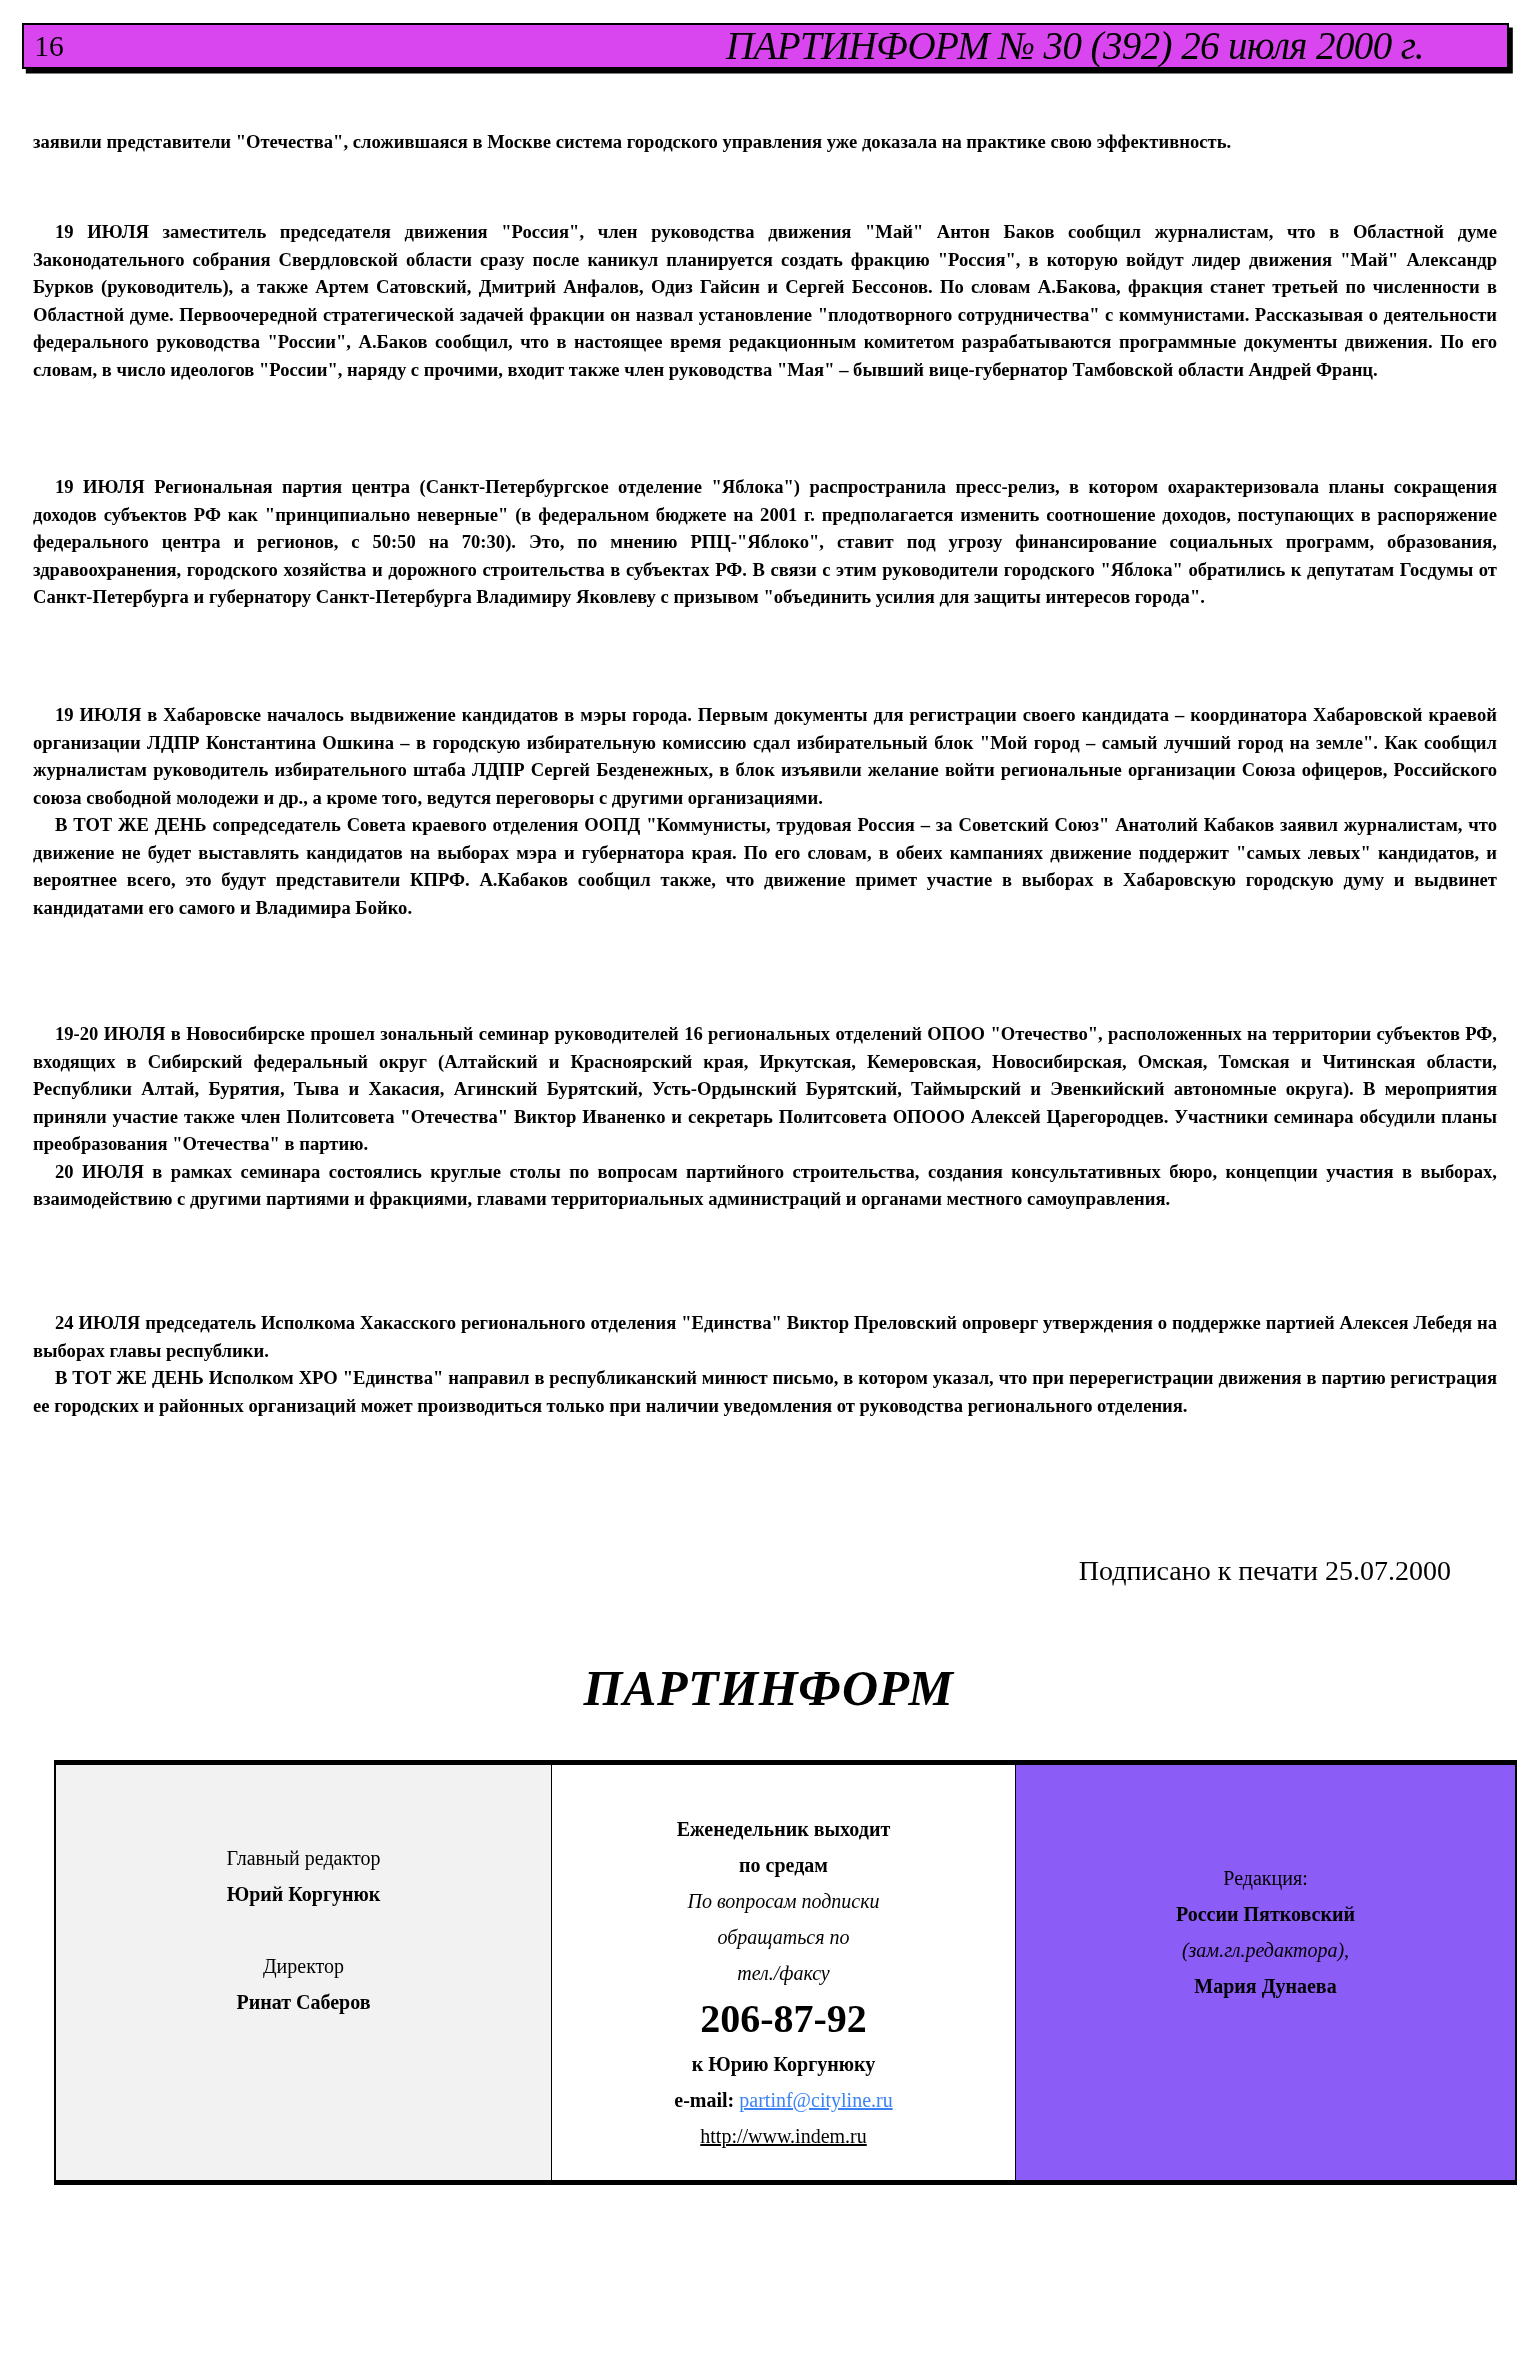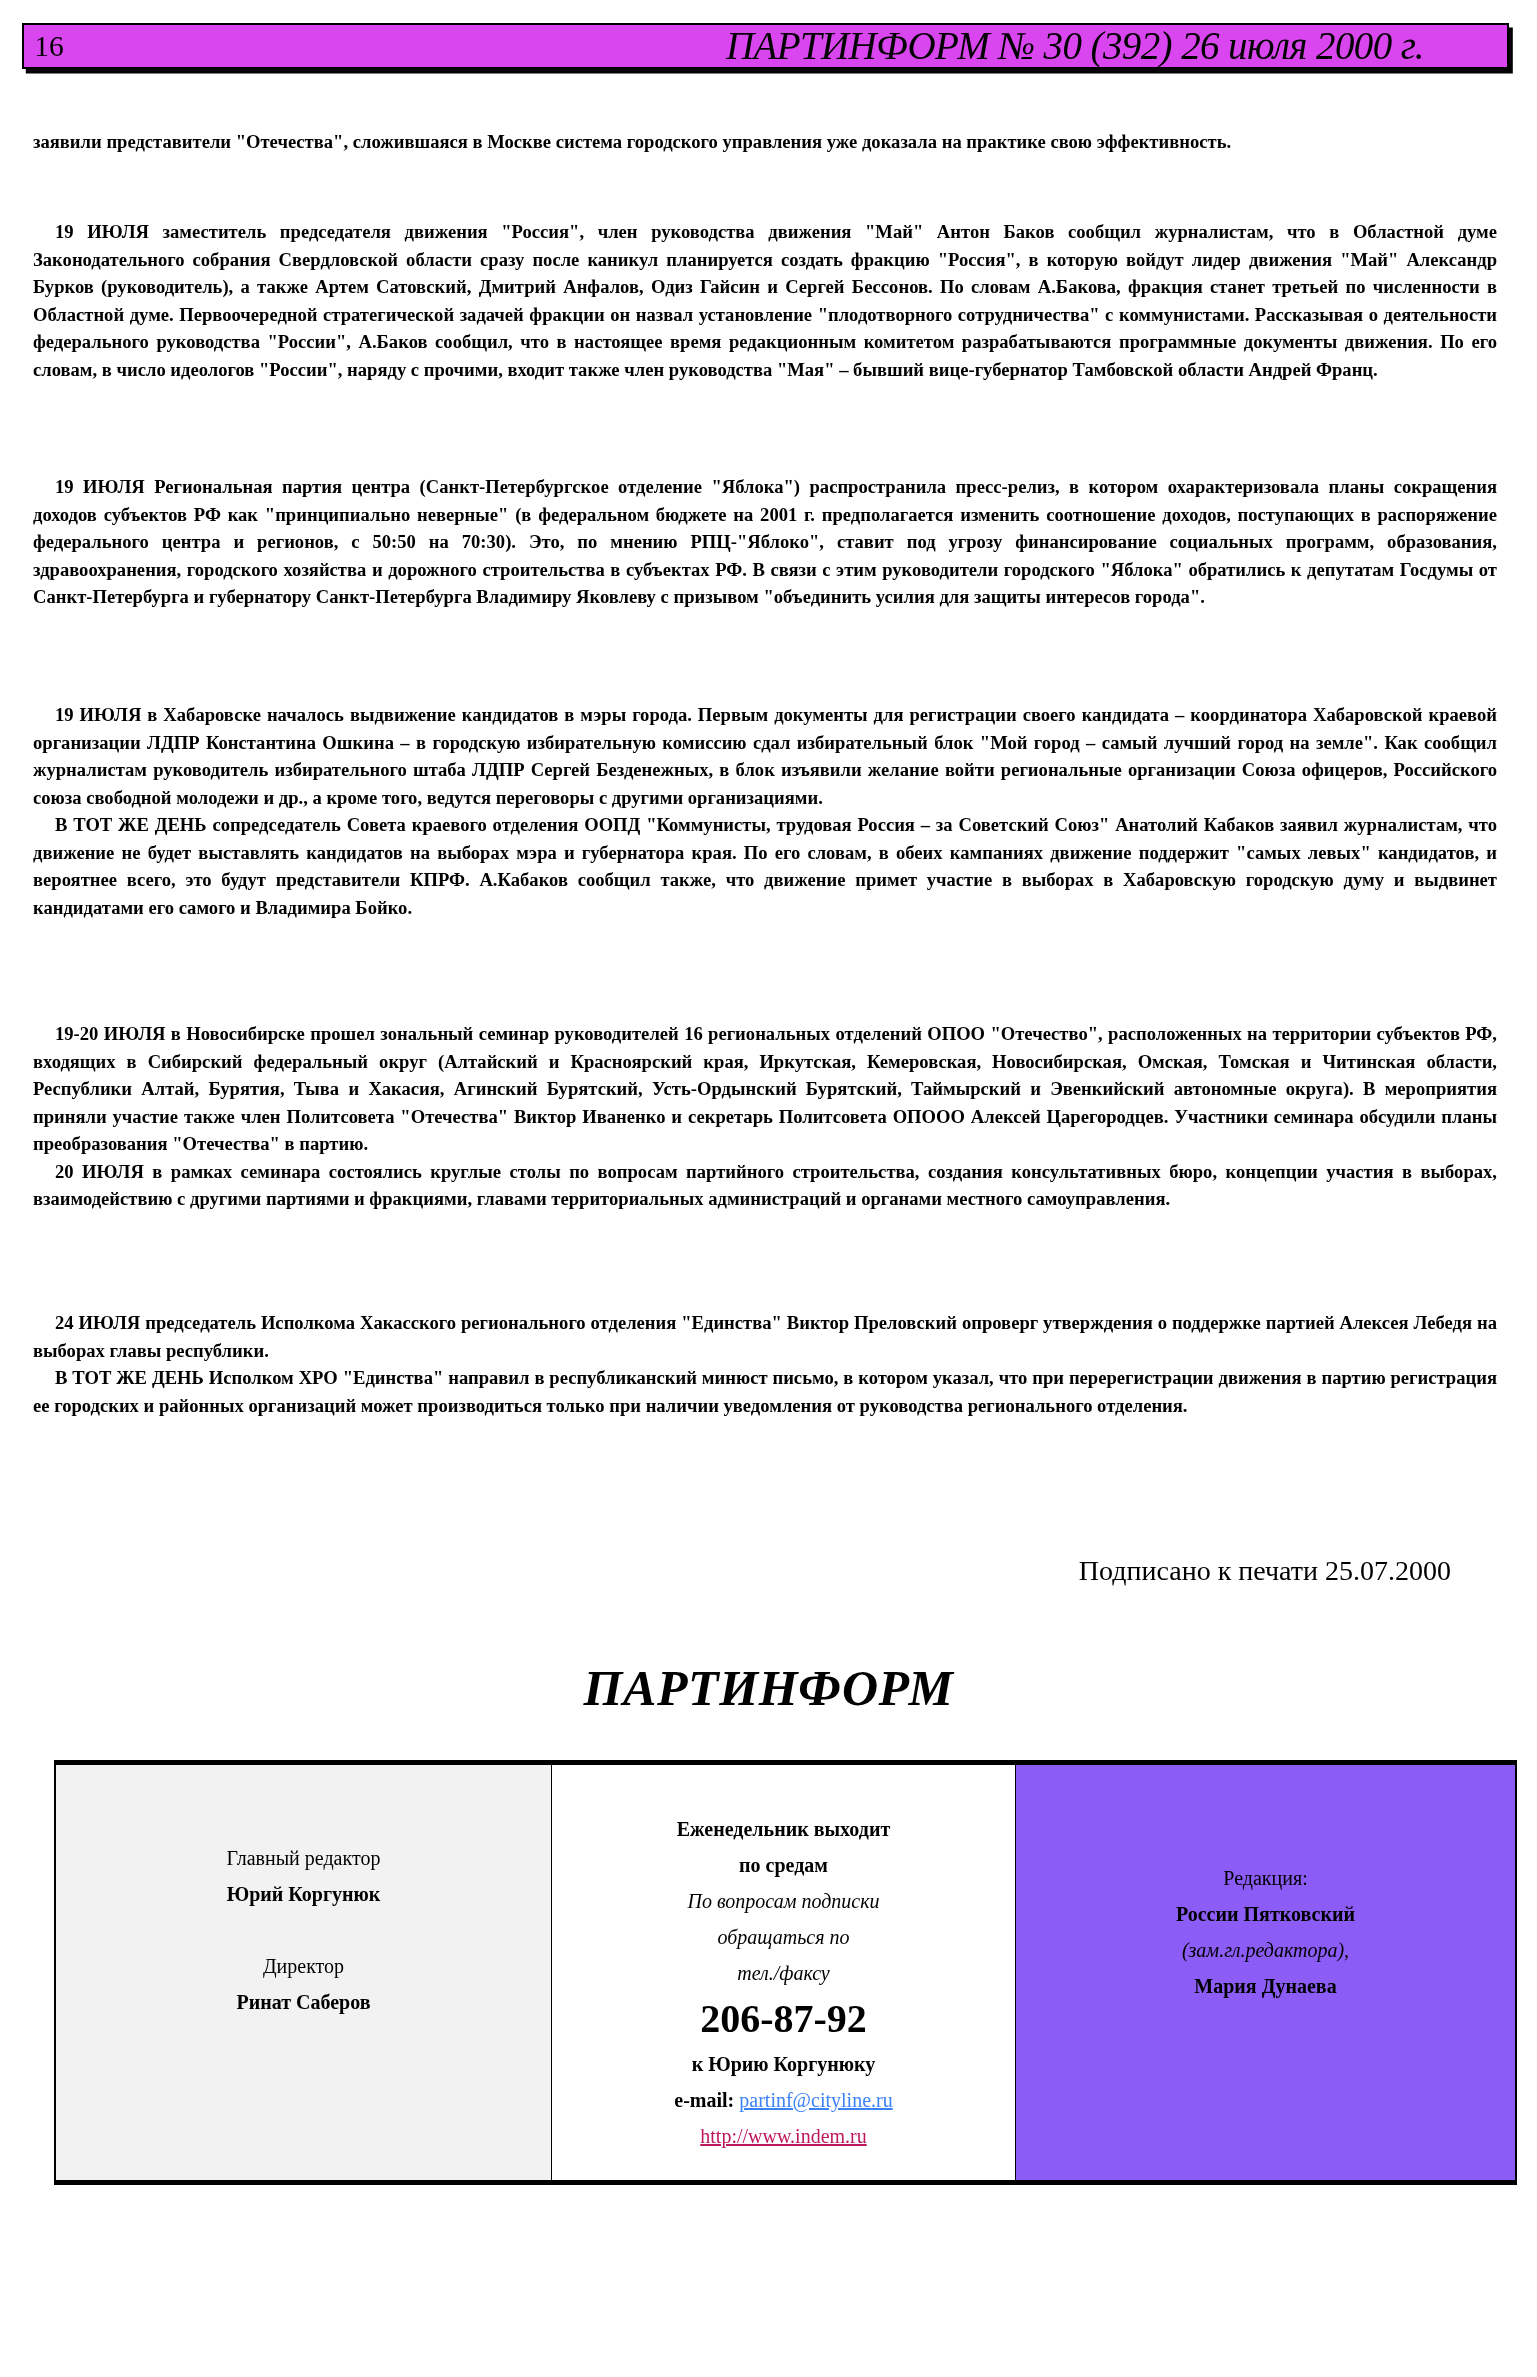--- a/index.html
+++ b/index.html
@@ -92,21 +92,21 @@
     <div class="i-line i-ital">По вопросам подписки</div>
     <div class="i-line i-ital">обращаться по</div>
     <div class="i-line i-ital">тел./факсу</div>
     <div class="i-phone">206-87-92</div>
     <div class="i-line i-bold">к Юрию Коргунюку</div>
     <div class="i-line">
       <span class="i-bold">e-mail:</span>
       <a class="i-link" style="color:#3b82f6;">partinf@cityline.ru</a>
     </div>
     <div class="i-line">
-      <a class="i-link" style="color:#be185d;">http://www.indem.ru</a>
+      <a class="i-link" style="color:#000000;">http://www.indem.ru</a>
     </div>
   </div>
 
   <div class="imprint-col col-right">
     <div class="i-line">Редакция:</div>
     <div class="i-line i-bold">России Пятковский</div>
     <div class="i-line i-ital">(зам.гл.редактора),</div>
     <div class="i-line i-bold">Мария Дунаева</div>
   </div>
 </div>

